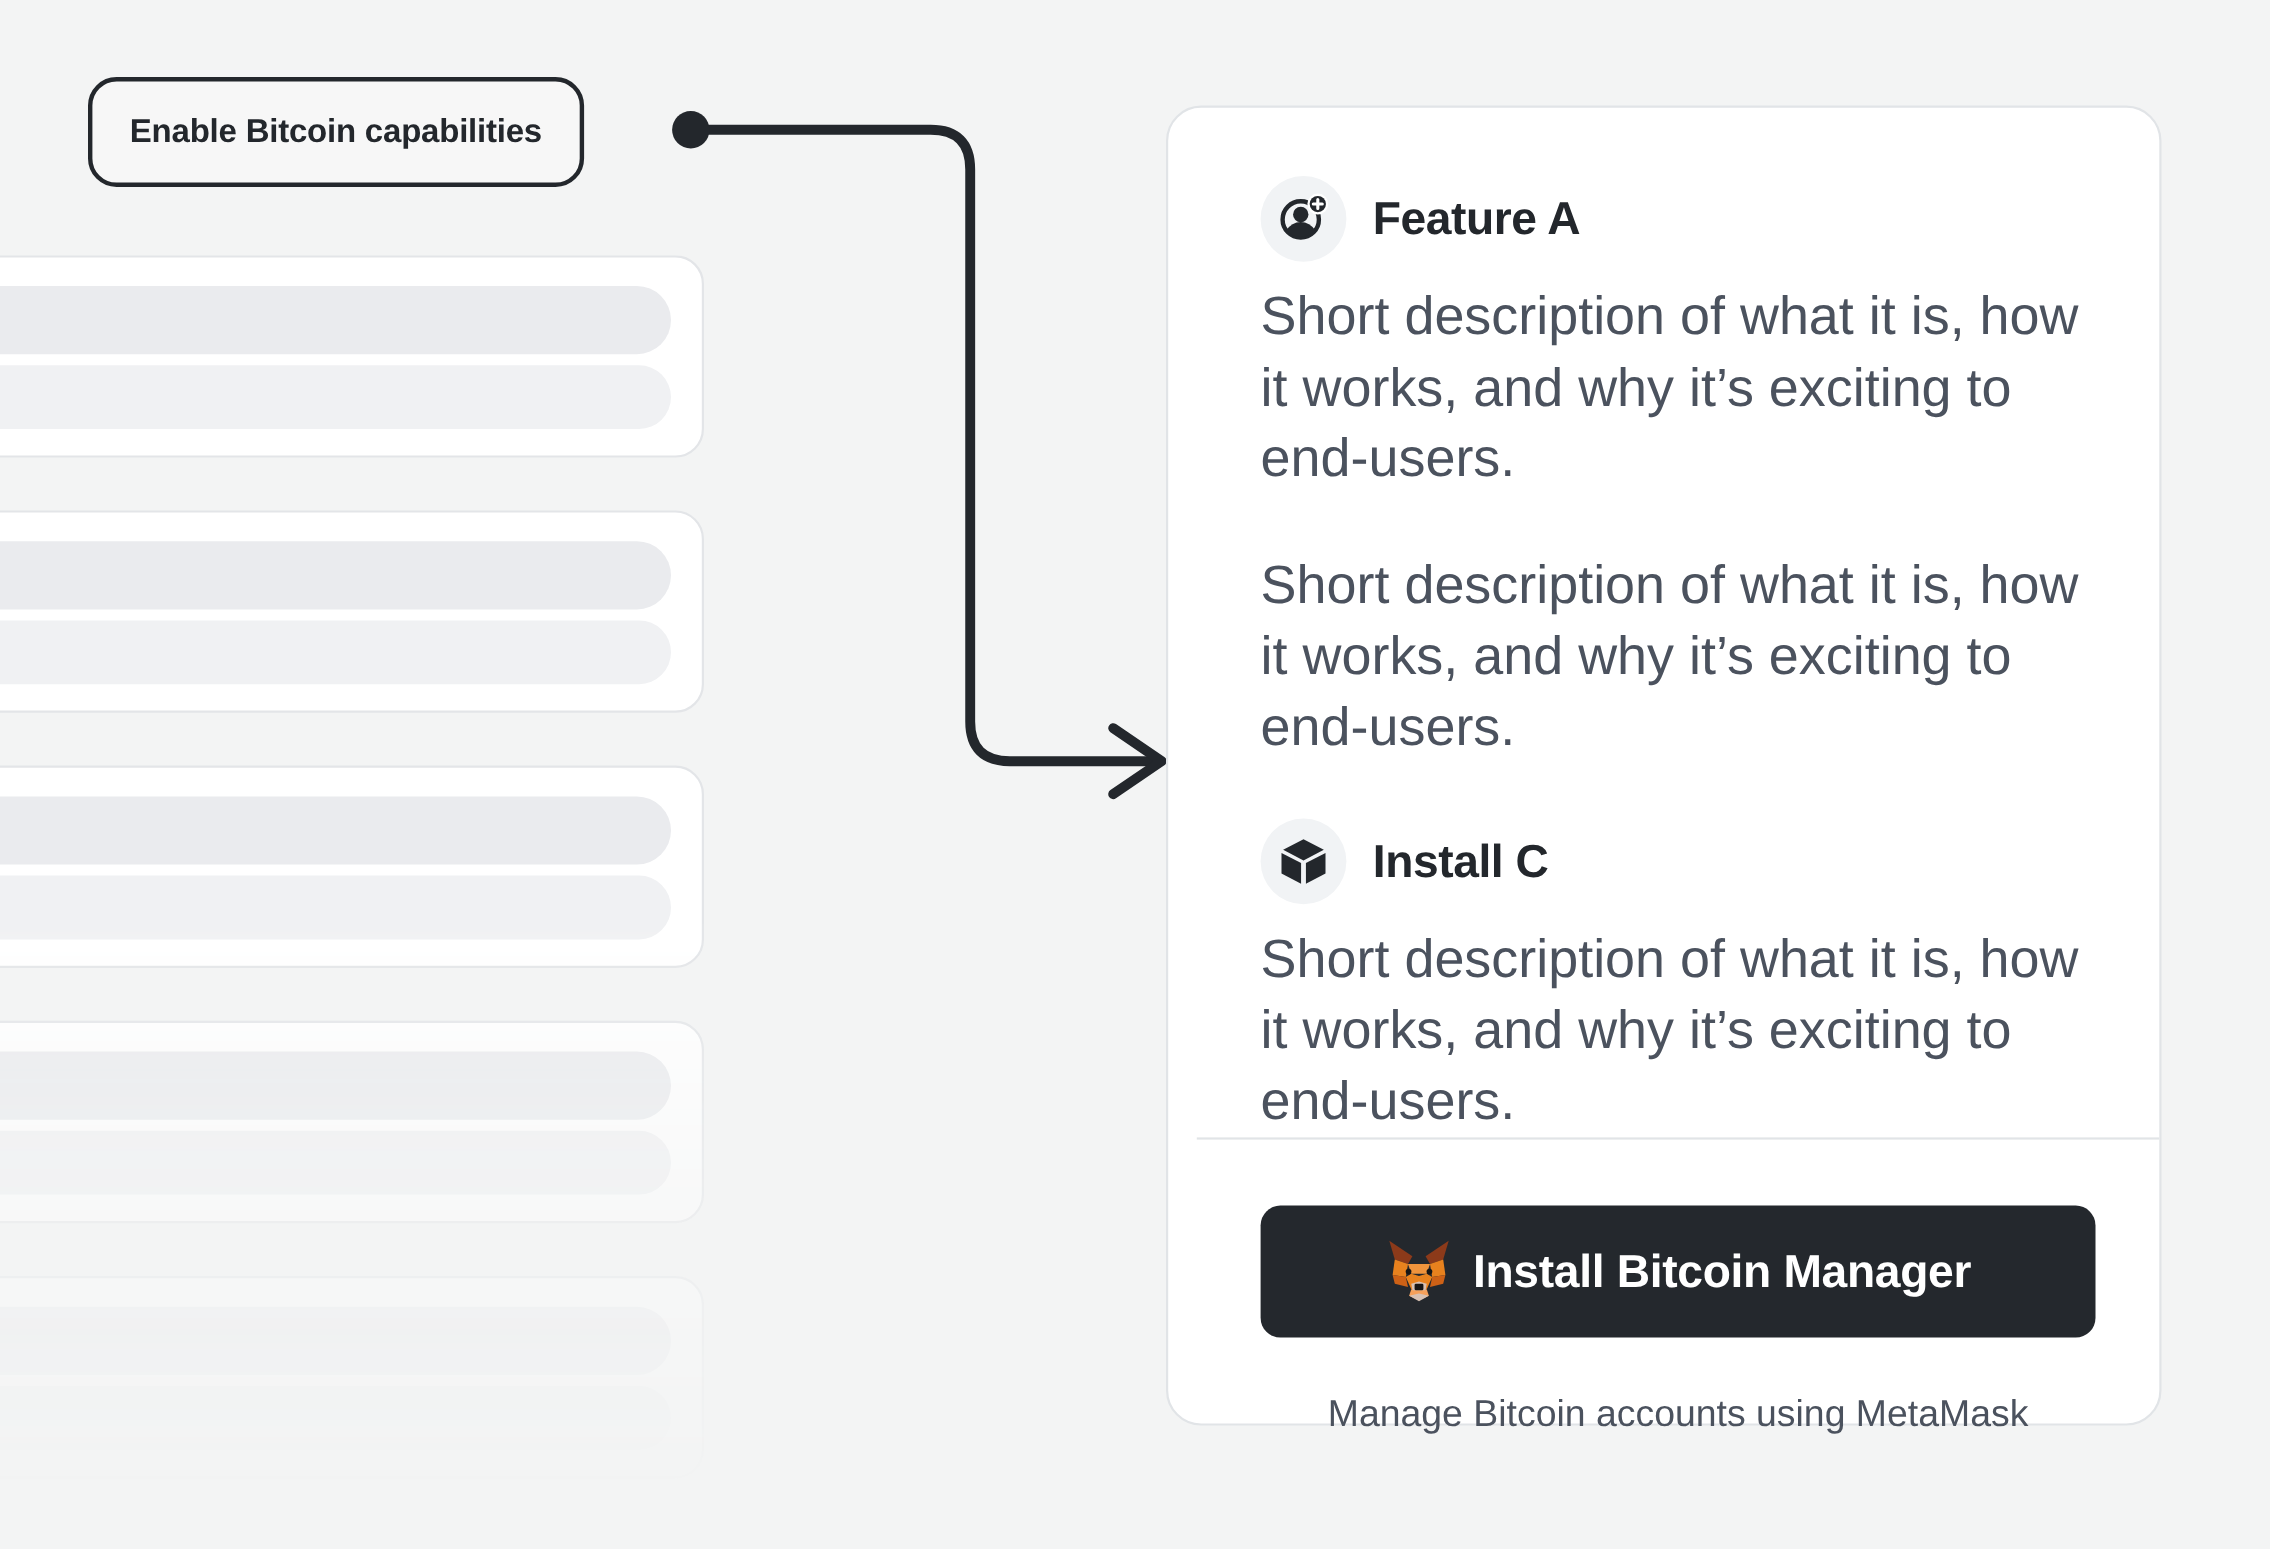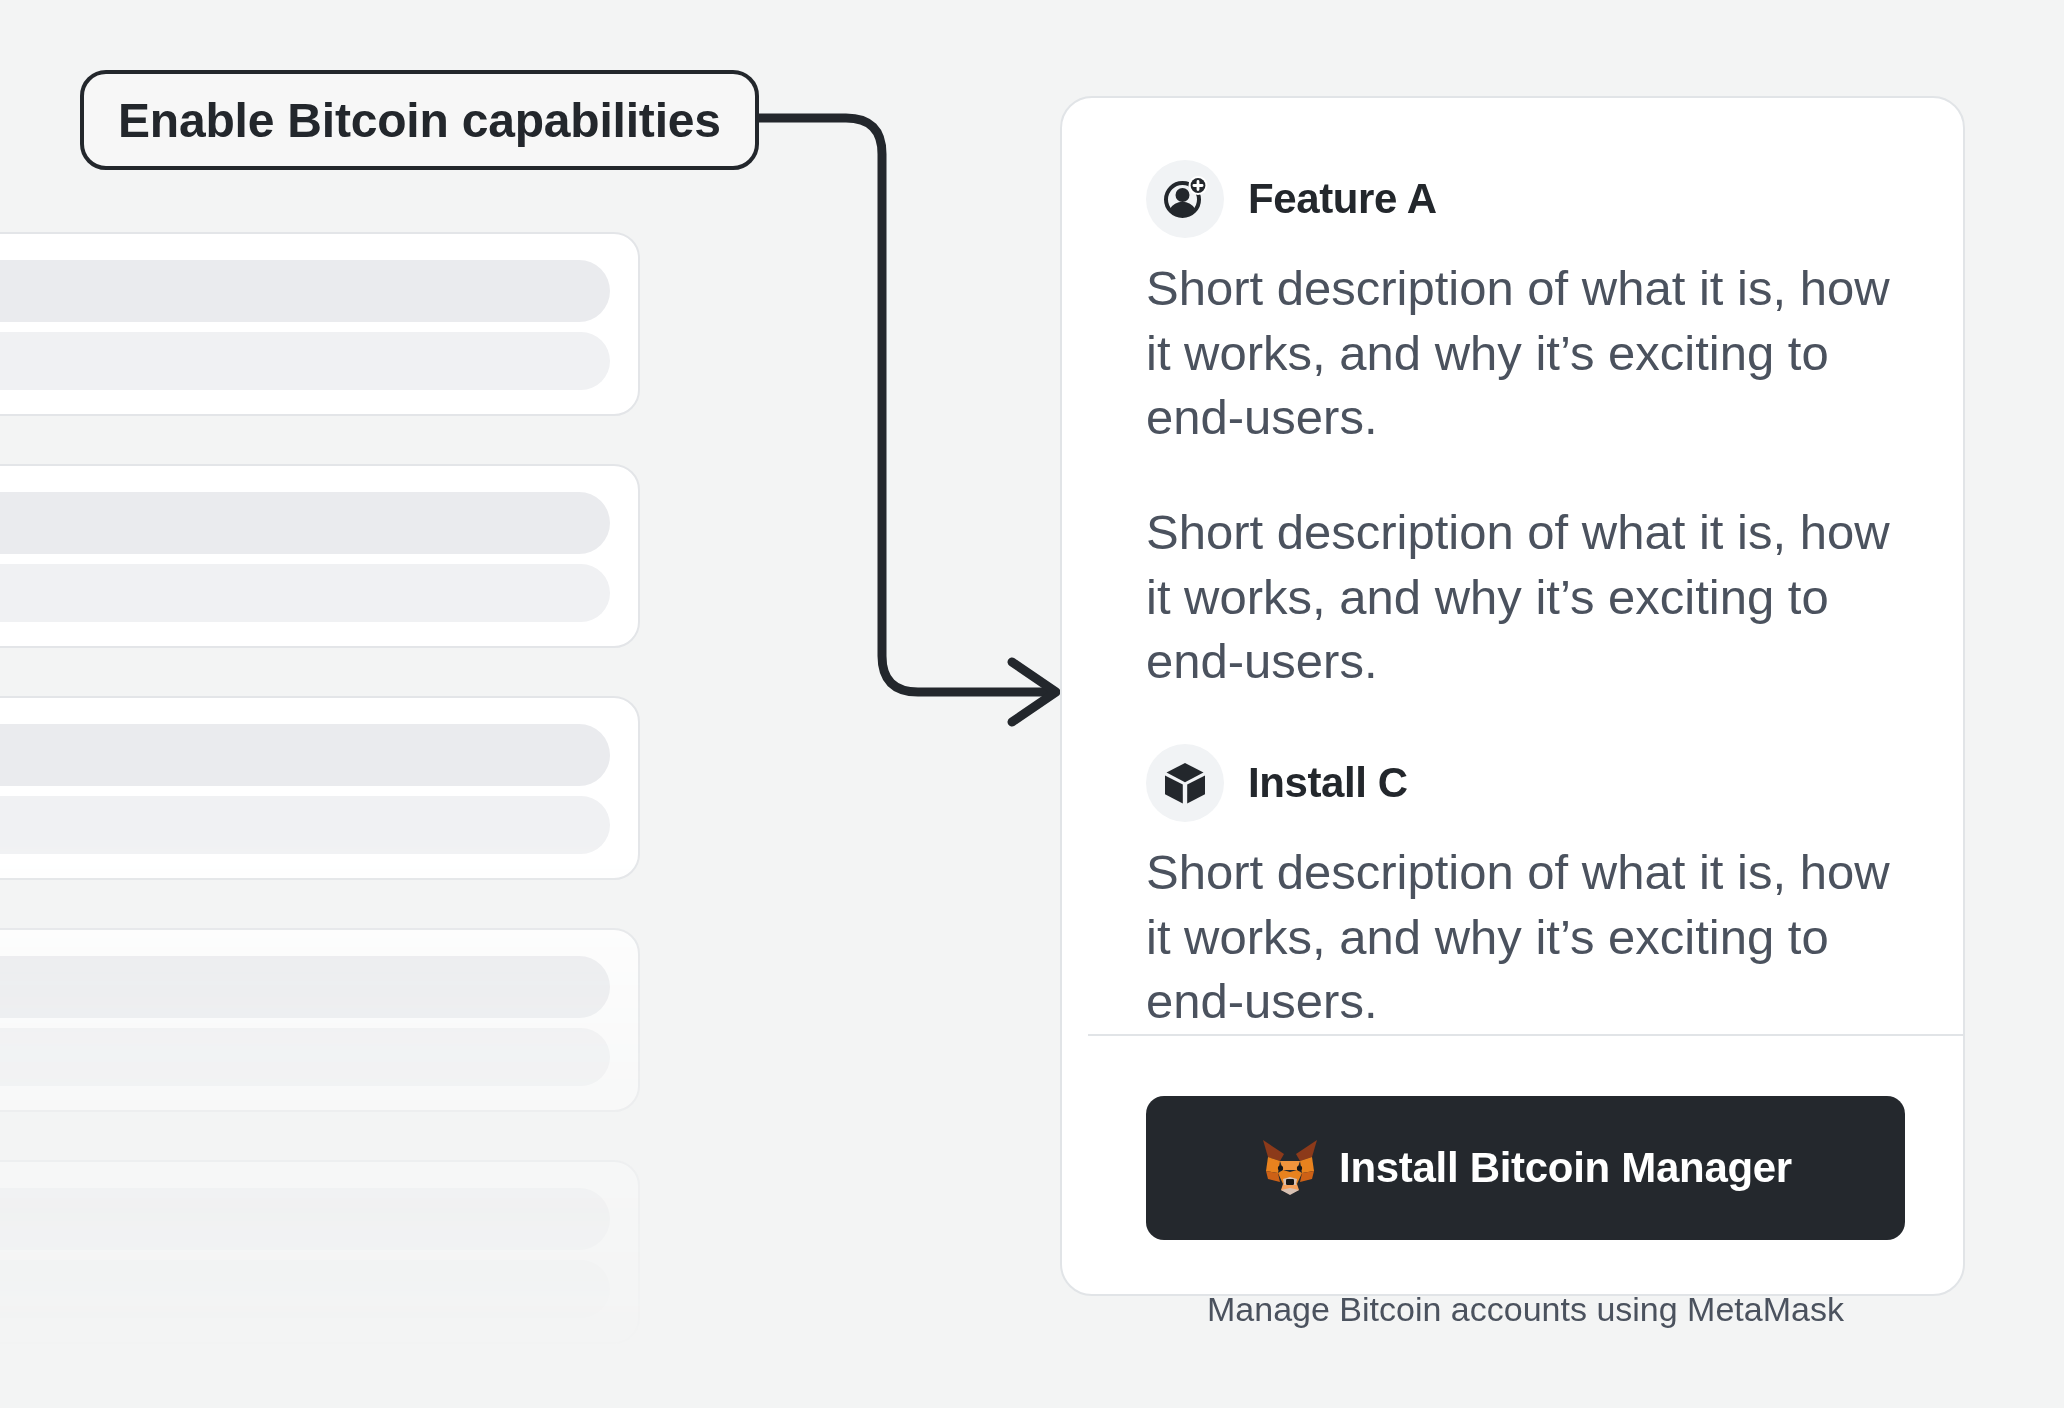--- a/index.html
+++ b/index.html
@@ -38,21 +38,21 @@
     height:100px;
     display:flex; align-items:center;
     padding:0 34px;
     background:#f7f7f7;
     border:4px solid #23272c;
     border-radius:26px;
     white-space:nowrap;
     z-index:5;
   }
   #callout-pill .pill-text {
-    font-size:48px; font-weight:700; color:#23272c;
+    font-size:30px; font-weight:700; color:#23272c;
     letter-spacing:-.2px;
   }
 
   
   #connector { position:absolute; left:0; top:0; width:2064px; height:1408px; z-index:4; pointer-events:none; }
 
   
   #feature-card {
     position:absolute; left:1060px; top:96px;
     width:905px; height:1200px;
@@ -80,21 +80,21 @@
     font-size:49px; line-height:1.32; color:#4b525e; font-weight:400;
     max-width:790px;
   }
 
   
   #card-footer {
     border-top:2px solid #e1e4e7;
     padding:60px 58px 0 58px;
   }
   #install-button {
-    width:100%; height:144px;
+    width:100%; height:120px;
     background:#24282d;
     border:none; border-radius:18px;
     display:flex; align-items:center; justify-content:center; gap:18px;
     cursor:pointer;
   }
   #install-button .btn-label {
     font-size:42px; font-weight:700; color:#ffffff; letter-spacing:-.3px;
   }
   #footer-note {
     margin-top:50px; text-align:center;

